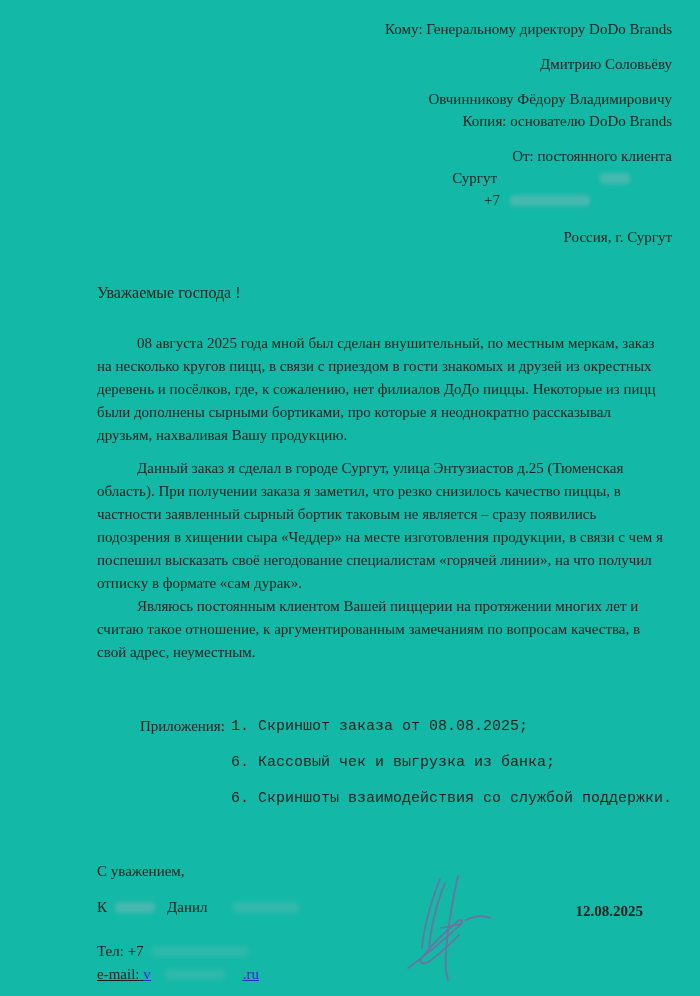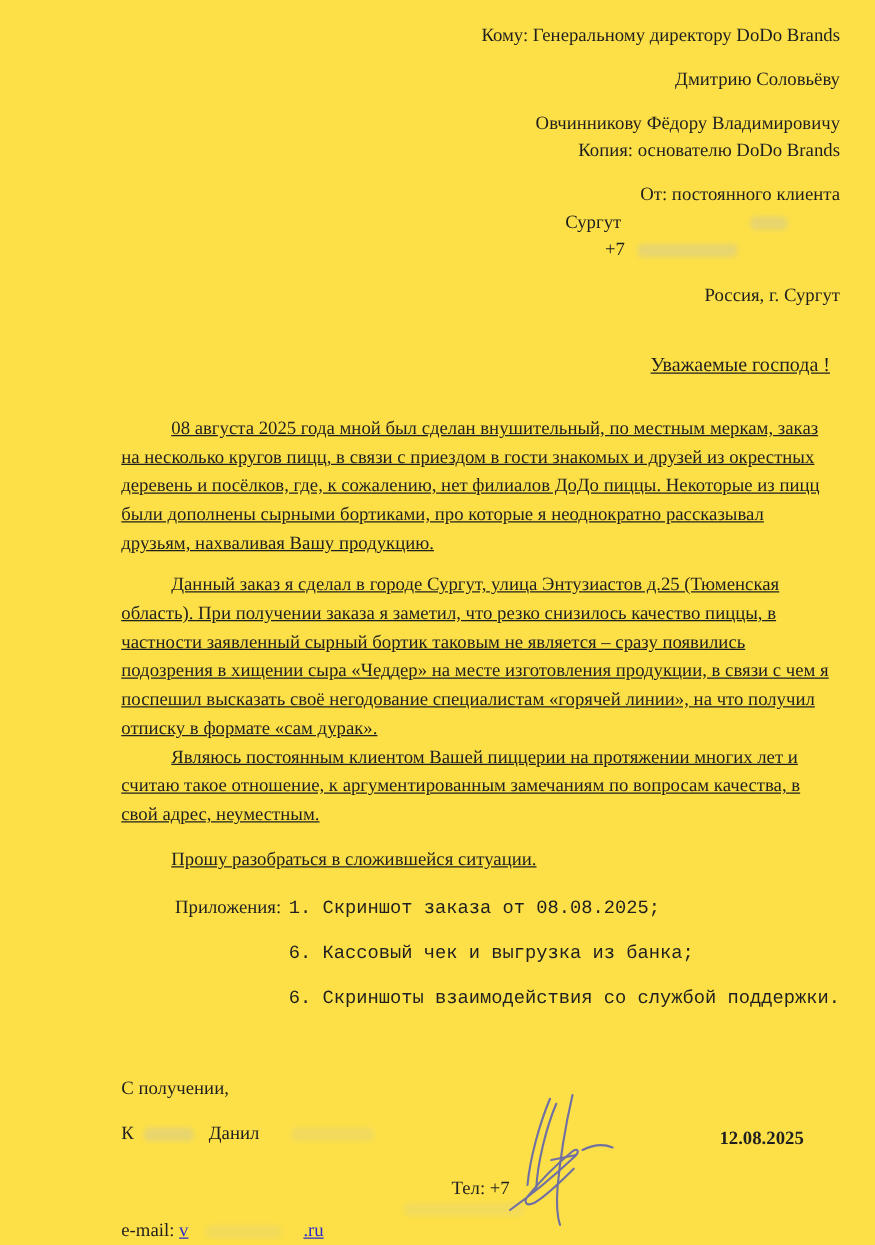--- a/index.html
+++ b/index.html
@@ -1,21 +1,21 @@
 <!DOCTYPE html>
 <html><head>
 <meta charset="utf-8">
 <style>
   * { margin: 0; padding: 0; box-sizing: border-box; }
   html, body { background: #ffffff; }
   .page {
     position: relative;
     width: 700px;
     height: 996px;
-    background: #fde047;
+    background: #14b8a6;
     font-family: "Liberation Serif", "DejaVu Serif", serif;
     color: #1f1f1f;
     overflow: hidden;
   }
   
   .header {
     position: absolute;
     top: 18px;
     left: 97px;
     right: 28px;
@@ -38,34 +38,32 @@
     filter: blur(2px);
     border-radius: 4px;
   }
   .spacer { display: inline-flex; align-items: center; }
   
   .title {
     position: absolute;
     top: 281px;
     left: 97px;
     width: 567px;
-    text-align: right;
+    text-align: left;
     font-size: 16px;
     line-height: 23px;
-    text-decoration: underline;
   }
   
   .body-text {
     position: absolute;
     top: 332px;
     left: 97px;
     width: 567px;
     font-size: 15px;
     line-height: 23px;
-    text-decoration: underline;
   }
   .body-text p {
     text-indent: 40px;
     margin-bottom: 10px;
     text-align: left;
   }
   .body-text p.tight { margin-bottom: 0; }
   .body-text p.request { margin-top: 13px; }
   
   .attachments {
@@ -85,22 +83,22 @@
   .closing {
     position: absolute;
     top: 860px;
     left: 97px;
     right: 28px;
     font-size: 15px;
     line-height: 22px;
   }
   .closing .row { display: flex; align-items: center; }
   .name-row { margin-top: 14px; position: relative; }
-  .phone-row { margin-top: 22px; flex-direction: column; }
-  .email-row { margin-top: 1px; }
+  .phone-row { margin-top: 22px; }
+  .email-row { margin-top: 1px; text-decoration: underline; }
   .date {
     position: absolute;
     right: 29px;
     top: 0;
     font-size: 15px;
     font-weight: bold;
   }
   .email-link {
     color: #2a2acc;
     text-decoration: underline;
@@ -141,34 +139,33 @@
     </div>
     <div class="hline gap-top">Россия, г. Сургут</div>
   </div>
 
   <div class="title">Уважаемые господа !</div>
 
   <div class="body-text">
     <p>08 августа 2025 года мной был сделан внушительный, по местным меркам, заказ на несколько кругов пицц, в связи с приездом в гости знакомых и друзей из окрестных деревень и посёлков, где, к сожалению, нет филиалов ДоДо пиццы. Некоторые из пицц были дополнены сырными бортиками, про которые я неоднократно рассказывал друзьям, нахваливая Вашу продукцию.</p>
     <p class="tight">Данный заказ я сделал в городе Сургут, улица Энтузиастов д.25 (Тюменская область). При получении заказа я заметил, что резко снизилось качество пиццы, в частности заявленный сырный бортик таковым не является – сразу появились подозрения в хищении сыра «Чеддер» на месте изготовления продукции, в связи с чем я поспешил высказать своё негодование специалистам «горячей линии», на что получил отписку в формате «сам дурак».</p>
     <p>Являюсь постоянным клиентом Вашей пиццерии на протяжении многих лет и считаю такое отношение, к аргументированным замечаниям по вопросам качества, в свой адрес, неуместным.</p>
-    <p class="request">Прошу разобраться в сложившейся ситуации.</p>
   </div>
 
   <div class="attachments">
     <span class="att-label">Приложения:</span>
     <div class="att-items">
       <div class="att-item">1. Скриншот заказа от 08.08.2025;</div>
       <div class="att-item">6. Кассовый чек и выгрузка из банка;</div>
       <div class="att-item">6. Скриншоты взаимодействия со службой поддержки.</div>
     </div>
   </div>
 
   <div class="closing">
-    <div class="row">С получении,</div>
+    <div class="row">С уважением,</div>
     <div class="row name-row">
       <span>К</span>
       <span class="spacer" style="width:60px;">
           <span class="redact" style="width:40px;margin-left:8px;"></span>
         </span>
       <span>Данил</span>
       <span class="spacer" style="width:100px;">
           <span class="redact" style="width:66px;margin-left:26px;opacity:.6;"></span>
         </span>
     </div>

